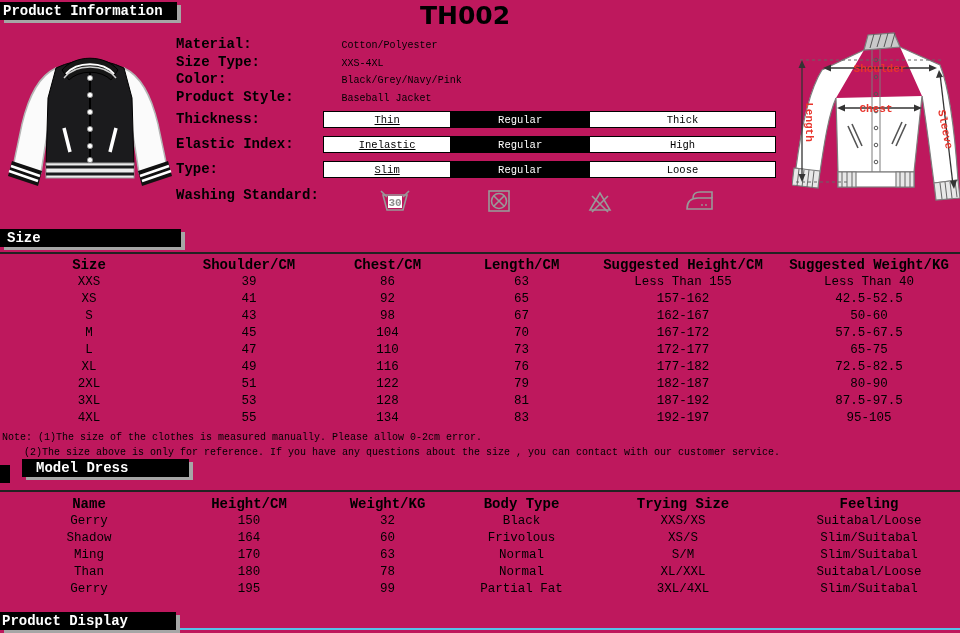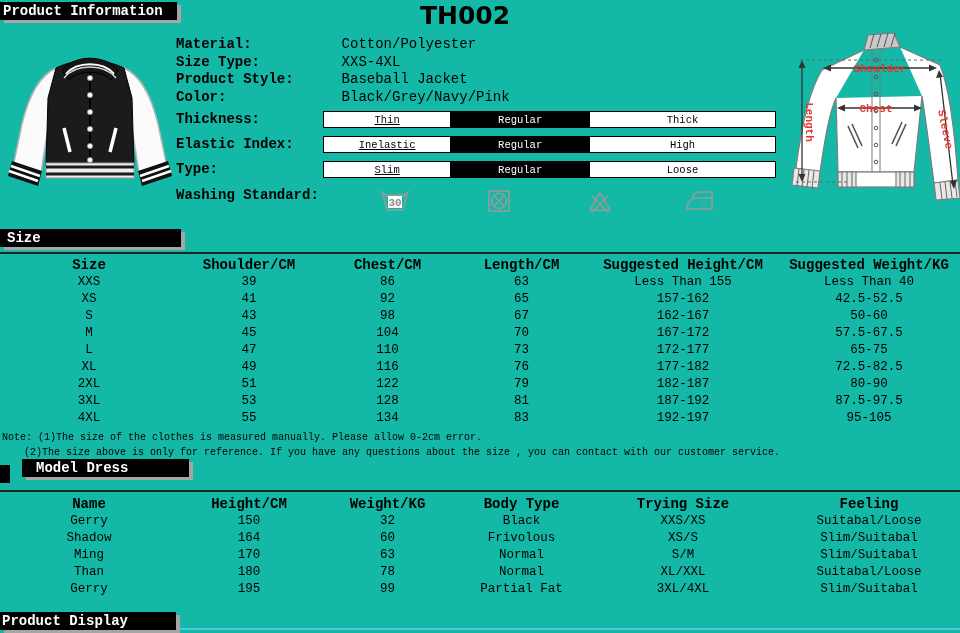--- a/index.html
+++ b/index.html
@@ -1,16 +1,16 @@
 <!DOCTYPE html>
 <html><head>
 <meta charset="utf-8">
 <style>
   html,body{margin:0;padding:0;background:#fff;}
-  .page{position:relative;width:960px;height:633px;background:#14b8a6;overflow:hidden;
+  .page{position:relative;width:960px;height:633px;background:#be185d;overflow:hidden;
         font-family:"Liberation Mono","DejaVu Sans Mono",monospace;color:#000;}
 
   
   .secbar{position:absolute;background:#000;color:#fff;font-weight:bold;font-size:14px;
           line-height:18px;height:18px;box-shadow:4px 3px 0 #a6a6a6;white-space:nowrap;overflow:hidden;}
   .bar-pi{left:0;top:2px;width:174px;padding-left:3px;}
   .bar-size{left:0;top:229px;width:174px;padding-left:7px;}
   .bar-model{left:22px;top:459px;width:153px;padding-left:14px;}
   .bar-model-notch{position:absolute;left:0;top:465px;width:10px;height:18px;background:#000;}
   .bar-pd{left:0;top:612px;width:174px;padding-left:2px;z-index:3;}
@@ -18,21 +18,21 @@
   .title{position:absolute;left:0;top:1px;width:930px;text-align:center;
          font-family:"DejaVu Sans","Liberation Sans",sans-serif;font-weight:bold;font-size:25px;}
 
   .photo{position:absolute;left:4px;top:32px;}
   .diagram{position:absolute;left:792px;top:30px;}
 
   
   .fields{position:absolute;left:176px;top:36px;}
   .frow{height:17.5px;line-height:17.5px;white-space:nowrap;}
   .flabel{display:inline-block;min-width:156px;font-weight:bold;font-size:14px;}
-  .fvalue{font-size:14px;}
+  .fvalue{font-size:10px;}
 
   
   .sellabel{position:absolute;left:176px;font-weight:bold;font-size:14px;line-height:17px;white-space:nowrap;}
   .selbar{position:absolute;left:323px;width:453px;height:17px;border:1.5px solid #000;
           box-sizing:border-box;display:flex;background:#fff;}
   .seg{display:flex;align-items:center;justify-content:center;font-size:10.5px;height:100%;}
   .seg.s0{width:28%;text-decoration:underline;}
   .seg.s1{width:31%;background:#000;color:#fff;}
   .seg.s2{width:41%;}
 
@@ -98,26 +98,26 @@
   <div class="fields">
     <div class="frow">
       <span class="flabel">Material:</span>
       <span class="fvalue">Cotton/Polyester</span>
     </div>
     <div class="frow">
       <span class="flabel">Size Type:</span>
       <span class="fvalue">XXS-4XL</span>
     </div>
     <div class="frow">
+      <span class="flabel">Color:</span>
+      <span class="fvalue">Black/Grey/Navy/Pink</span>
+    </div>
+    <div class="frow">
       <span class="flabel">Product Style:</span>
       <span class="fvalue">Baseball Jacket</span>
-    </div>
-    <div class="frow">
-      <span class="flabel">Color:</span>
-      <span class="fvalue">Black/Grey/Navy/Pink</span>
     </div>
   </div>
 
   <span class="sellabel" style="top:111px">Thickness:</span>
   <div class="selbar" style="top:111px">
     <div class="seg s0">Thin</div>
     <div class="seg s1">Regular</div>
     <div class="seg s2">Thick</div>
   </div>
 

